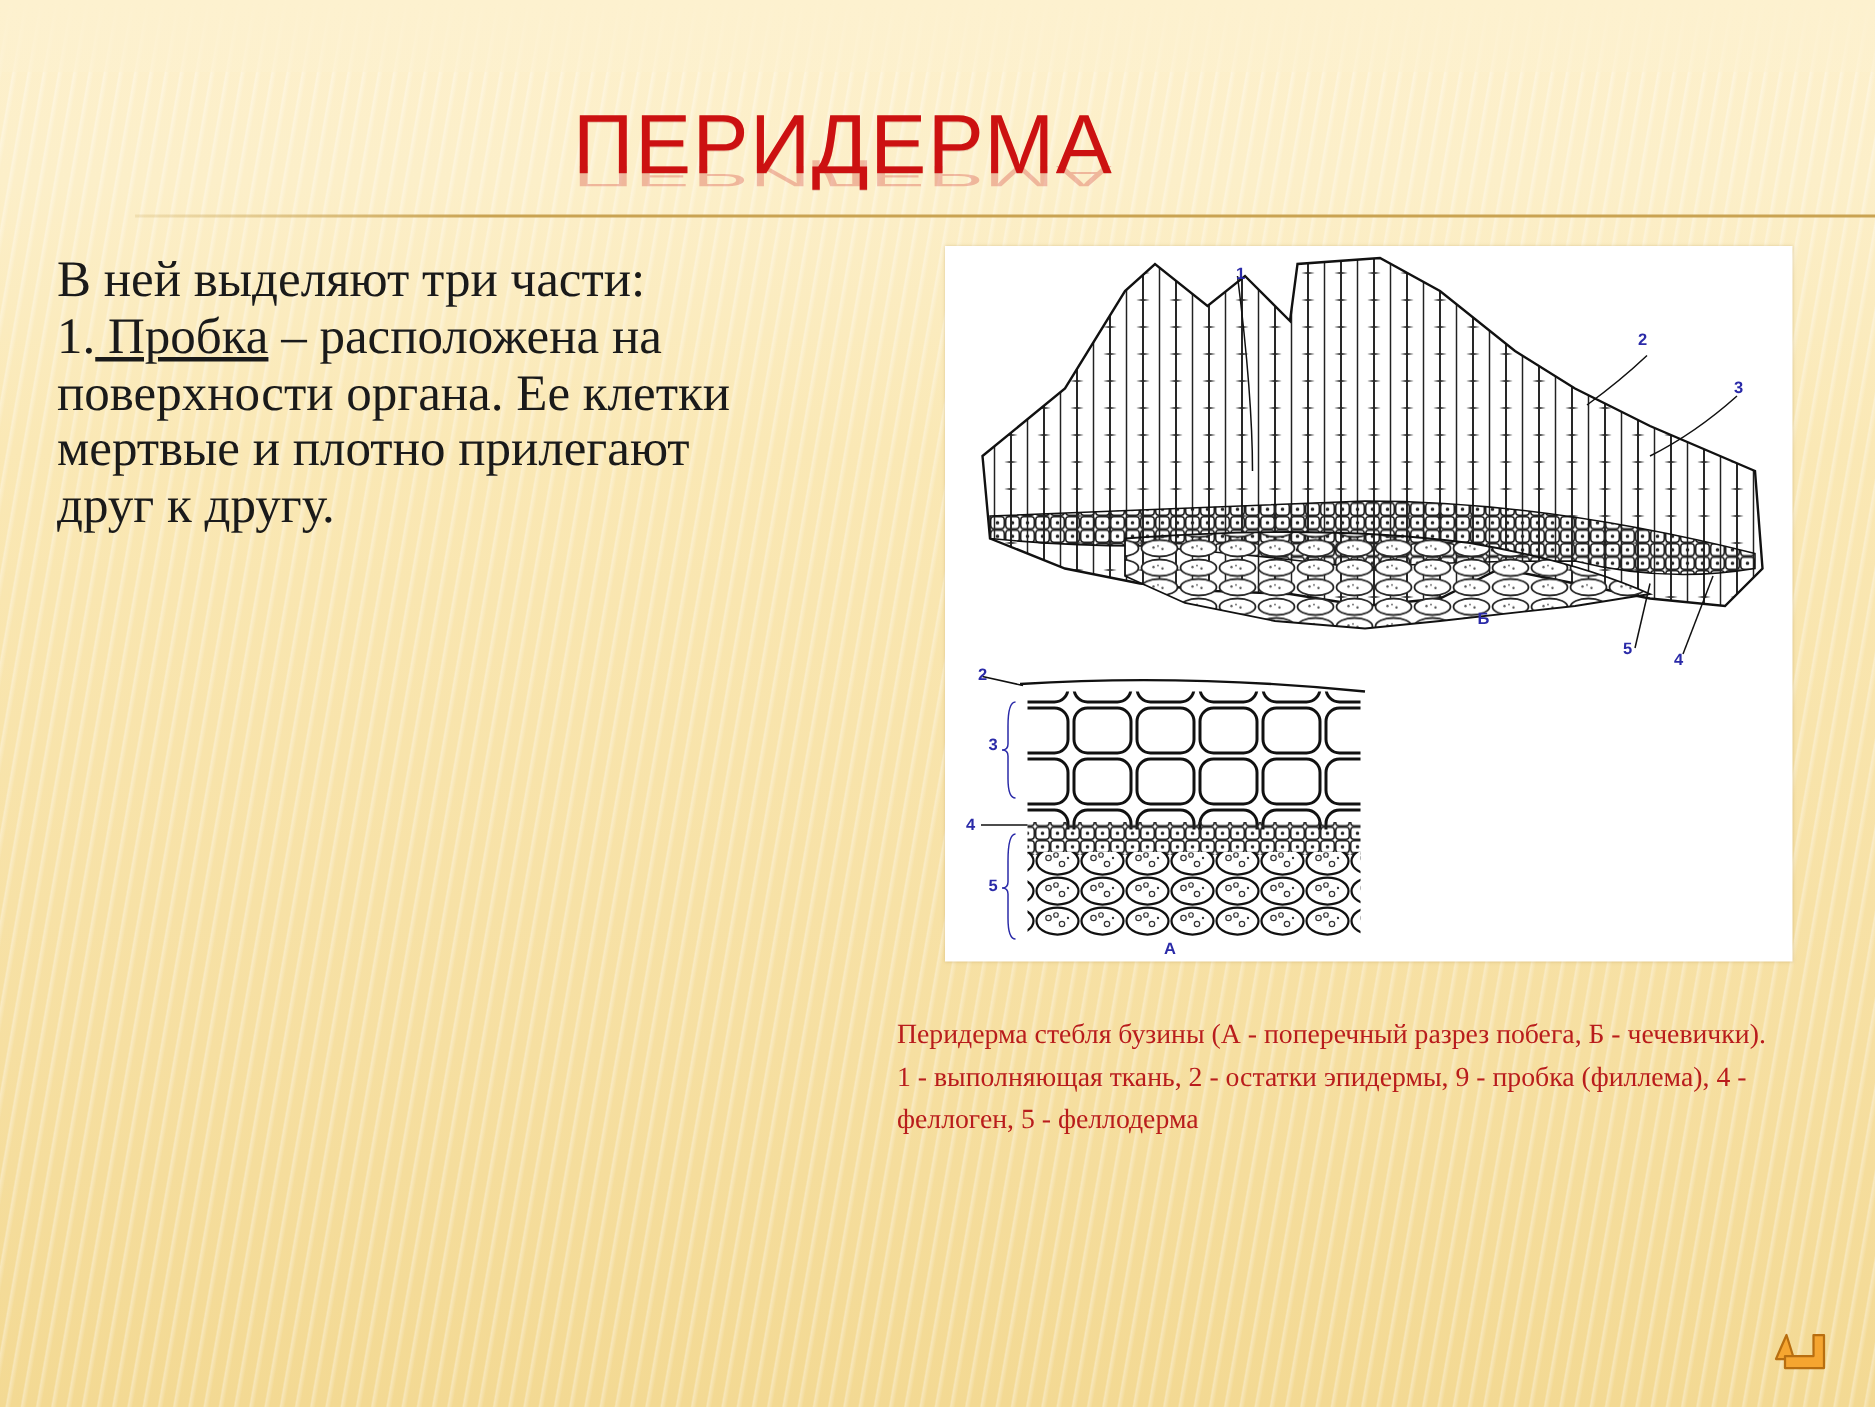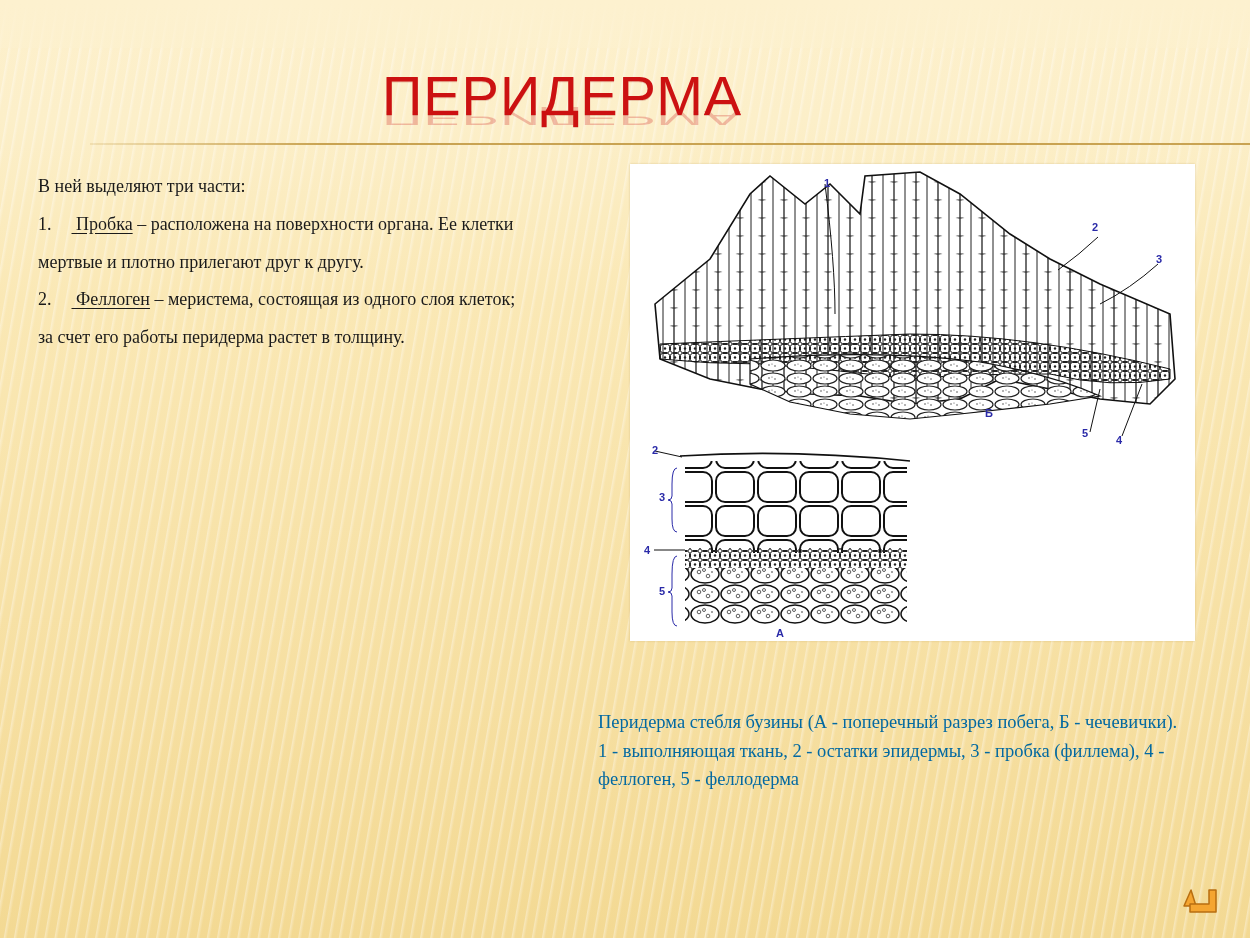--- a/index.html
+++ b/index.html
@@ -31,59 +31,58 @@
     font-size: 56px; color: #cc1111; letter-spacing: 1px;
     line-height: 60px; transform: scaleY(-0.35); transform-origin: top;
     opacity: 0.25; pointer-events: none;
   }
   .title-rule {
     position: absolute; left: 90px; top: 143px; width: 1160px; height: 2px;
     background: linear-gradient(90deg, rgba(196,160,80,0.2) 0%, #c9a352 20%, #c9a352 100%);
   }
   .body-text {
     position: absolute; left: 38px; top: 168px; width: 480px;
-    font-size: 18px; line-height: 37.8px; color: #1a1a1a;
+    font-size: 34px; line-height: 37.8px; color: #1a1a1a;
   }
   .body-text p { margin: 0; }
-  .body-text u { text-decoration: underline; text-underline-offset: 3px; margin-left: 20px; }
+  .body-text u { text-decoration: underline; text-underline-offset: 3px; }
   .gap { height: 38px; }
   .figure {
     position: absolute; left: 630px; top: 164px; width: 565px; height: 477px;
     background: #ffffff;
     box-shadow: 0 0 2px rgba(180,150,80,0.4);
   }
   .figure svg { position: absolute; left: 0; top: 0; }
   .fig-label {
     position: absolute; font-family: "Liberation Sans", sans-serif;
     font-weight: bold; color: #2a2aa8; font-size: 11px;
   }
   .caption {
-    position: absolute; left: 598px; top: 708px; width: 620px;
-    font-size: 18.5px; line-height: 28.5px; color: #0369a1;
+    position: absolute; left: 598px; top: 676px; width: 620px;
+    font-size: 18.5px; line-height: 28.5px; color: #b91c1c;
   }
   .caption p { margin: 0; }
   .return-btn {
     position: absolute; left: 1176px; top: 880px; width: 48px; height: 40px;
     cursor: pointer;
   }
 </style>
 </head>
 <body>
 
 <div class="bg"></div>
 <div class="bg-top"></div>
 
 <h1 class="title">ПЕРИДЕРМА</h1>
 <div class="title-reflect">ПЕРИДЕРМА</div>
 <div class="title-rule"></div>
 
 <div class="body-text">
   <p>В ней выделяют три части:</p>
   <p><span>1.</span><u> Пробка</u><span> – расположена на поверхности органа.  Ее клетки мертвые и плотно прилегают друг к другу.</span></p>
-  <p><span>2.</span><u> Феллоген</u><span> – меристема, состоящая из одного слоя клеток; за счет его работы перидерма растет в толщину.</span></p>
   <div class="gap"></div>
 </div>
 
 <div class="figure">
   <svg width="565" height="477" viewBox="0 0 565 477">
     <defs>
       <pattern id="cellsBig" width="22" height="18" patternUnits="userSpaceOnUse">
         <path d="M0 0 Q11 -2 22 0 L22 18 Q11 20 0 18 Z" fill="none" stroke="#222" stroke-width="1.3"></path>
         <path d="M11 0 L11 18" stroke="#222" stroke-width="1"></path>
       </pattern>
@@ -142,21 +141,21 @@
 
   <span class="fig-label" style="left:22px; top:280px;">2</span>
   <span class="fig-label" style="left:29px; top:327px;">3</span>
   <span class="fig-label" style="left:14px; top:380px;">4</span>
   <span class="fig-label" style="left:29px; top:421px;">5</span>
   <span class="fig-label" style="left:146px; top:463px;">А</span>
 </div>
 
 <div class="caption">
   <p>Перидерма стебля бузины (А - поперечный разрез побега, Б - чечевички).</p>
-  <p>1 - выполняющая ткань, 2 - остатки эпидермы, 3 - пробка (филлема), 4 - феллоген, 5 - феллодерма</p>
+  <p>1 - выполняющая ткань, 2 - остатки эпидермы, 9 - пробка (филлема), 4 - феллоген, 5 - феллодерма</p>
 </div>
 
 <div class="return-btn">
   <svg width="48" height="40" viewBox="0 0 48 40">
     <path d="M8 26 L15 10 L20 26 Z" fill="#f5a530" stroke="#b86e10" stroke-width="1.5" stroke-linejoin="round"></path>
     <path d="M14 24 L14 32 L40 32 L40 10 L33 10 L33 24 Z" fill="#f5a530" stroke="#b86e10" stroke-width="1.5" stroke-linejoin="round"></path>
   </svg>
 </div>
 
 </body></html>

